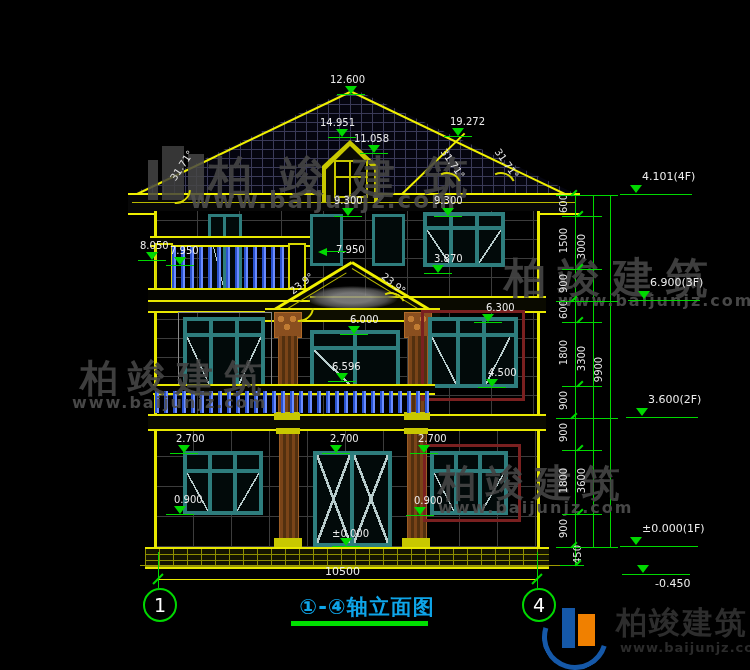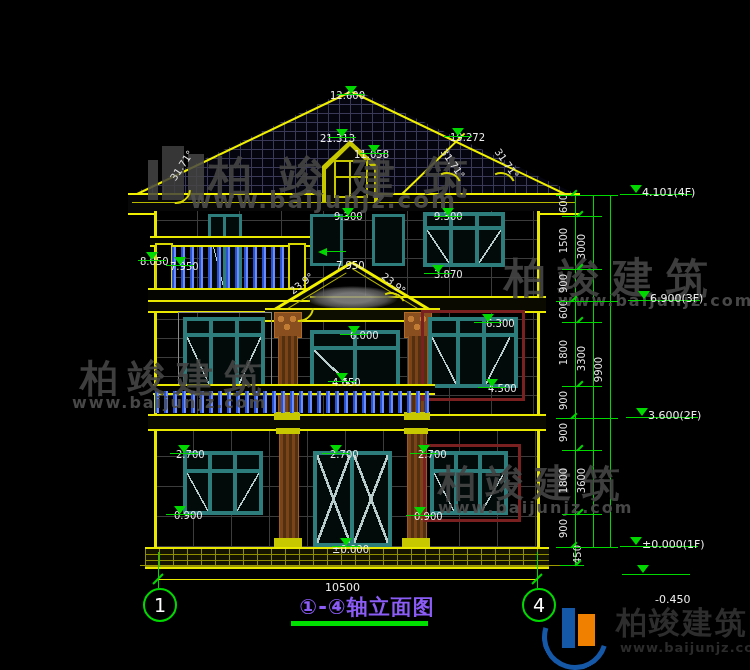--- a/index.html
+++ b/index.html
@@ -45,41 +45,41 @@
   
   .cap2{position:absolute;width:26px;height:24px;background:#8a4f1f;
         background-image:radial-gradient(circle 3px at 6px 6px,#c27c33 0 3px,transparent 3px),
                          radial-gradient(circle 3px at 18px 6px,#c27c33 0 3px,transparent 3px),
                          radial-gradient(circle 3px at 12px 14px,#c27c33 0 3px,transparent 3px);
         border:1px solid #b06a28;}
   .shaft{position:absolute;background-image:repeating-linear-gradient(90deg,#7a4418 0 3px,#53300f 3px 6px);
          border-left:1px solid #9a5c26;border-right:1px solid #9a5c26;}
   .colbase{position:absolute;background:#c8c800;}
   
-  .dimlabel{position:absolute;color:#ececec;font-size:10px;white-space:nowrap;line-height:11px;margin-top:16px;}
+  .dimlabel{position:absolute;color:#ececec;font-size:10px;white-space:nowrap;line-height:11px;}
   .tri{position:absolute;width:0;height:0;border-left:6px solid transparent;border-right:6px solid transparent;border-top:8px solid #00d800;}
   .ltri{position:absolute;width:0;height:0;border-top:4px solid transparent;border-bottom:4px solid transparent;border-right:9px solid #00d800;}
   .mline{position:absolute;height:1px;background:#00d800;}
   .chainlabel{position:absolute;width:44px;text-align:center;color:#e0e0e0;font-size:10px;transform:rotate(-90deg);white-space:nowrap;}
   .anglabel{position:absolute;color:#e8e8e8;font-size:10px;white-space:nowrap;}
   .arc{position:absolute;width:26px;height:26px;border:2px solid #d8d800;border-color:transparent transparent #d8d800 transparent;border-radius:50%;}
   
   .wmbrand{position:absolute;color:#454545;font-weight:bold;white-space:nowrap;opacity:.9;}
   .wmurl{position:absolute;color:#4f4f4f;font-weight:bold;white-space:nowrap;opacity:.9;letter-spacing:2px;}
   .wmicon{position:absolute;opacity:.85;}
   .wmicon .b1{position:absolute;left:0;top:14px;width:10px;height:40px;background:#464646;}
   .wmicon .b2{position:absolute;left:14px;top:0;width:22px;height:54px;background:#404040;}
   .wmicon .b3{position:absolute;left:40px;top:8px;width:16px;height:46px;background:#464646;}
   
   .ornament{position:absolute;left:306px;top:286px;width:92px;height:24px;border-radius:50%;
             background:radial-gradient(ellipse at center,#8a8a8a 0 30%,#555 55%,transparent 72%);opacity:.85;}
   
   .axisbubble{position:absolute;width:30px;height:30px;border:2px solid #00d800;border-radius:50%;
               color:#fff;font-size:19px;line-height:30px;text-align:center;}
-  .title{position:absolute;left:282px;top:593px;width:170px;color:#8b5cf6;font-size:21px;font-weight:bold;
+  .title{position:absolute;left:282px;top:593px;width:170px;color:#0ea5e9;font-size:21px;font-weight:bold;
          letter-spacing:1px;text-align:center;white-space:nowrap;}
   .underbar{position:absolute;left:291px;top:621px;width:137px;height:5px;background:#00e000;}
   
   .logo-swoosh{position:absolute;width:56px;height:56px;border:5px solid #1558a8;border-radius:50%;
                border-color:transparent transparent #1558a8 #1558a8;transform:rotate(-28deg);}
   .logo-b1{position:absolute;width:13px;height:40px;background:#1558a8;}
   .logo-b2{position:absolute;width:17px;height:32px;background:#f08000;}
   .logo-brand{position:absolute;color:#2d2d2d;font-size:31px;font-weight:bold;letter-spacing:2px;}
   .logo-url{position:absolute;color:#2b2b2b;font-size:13px;font-weight:bold;letter-spacing:1px;}
 </style>
@@ -238,21 +238,21 @@
     <div class="logo-b1" style="left:22px;top:12px;"></div>
     <div class="logo-b2" style="left:38px;top:18px;"></div>
     <div class="logo-brand" style="left:76px;top:6px;">柏竣建筑</div>
     <div class="logo-url" style="left:80px;top:44px;">www.baijunjz.com</div>
   </div>
 
   <div id="ann">
       <div class="dimlabel" style="left: 330px; top: 74px;">12.600</div>
       <div class="tri" style="left: 345px; top: 86px;"></div>
       <div class="mline" style="left: 337px; top: 94px; width: 28px;"></div>
-      <div class="dimlabel" style="left: 320px; top: 117px;">21.313</div>
+      <div class="dimlabel" style="left: 320px; top: 117px;">14.951</div>
       <div class="tri" style="left: 336px; top: 129px;"></div>
       <div class="mline" style="left: 328px; top: 137px; width: 28px;"></div>
       <div class="dimlabel" style="left: 354px; top: 133px;">11.058</div>
       <div class="tri" style="left: 368px; top: 145px;"></div>
       <div class="mline" style="left: 360px; top: 153px; width: 28px;"></div>
       <div class="dimlabel" style="left: 450px; top: 116px;">19.272</div>
       <div class="tri" style="left: 452px; top: 128px;"></div>
       <div class="mline" style="left: 444px; top: 136px; width: 28px;"></div>
       <div class="dimlabel" style="left: 334px; top: 195px;">9.300</div>
       <div class="tri" style="left: 342px; top: 208px;"></div>
@@ -271,21 +271,21 @@
       <div class="mline" style="left: 324px; top: 251px; width: 22px;"></div>
       <div class="dimlabel" style="left: 434px; top: 253px;">3.870</div>
       <div class="tri" style="left: 432px; top: 265px;"></div>
       <div class="mline" style="left: 424px; top: 273px; width: 28px;"></div>
       <div class="dimlabel" style="left: 486px; top: 302px;">6.300</div>
       <div class="tri" style="left: 482px; top: 314px;"></div>
       <div class="mline" style="left: 474px; top: 322px; width: 28px;"></div>
       <div class="dimlabel" style="left: 350px; top: 314px; text-align: center;">6.000</div>
       <div class="tri" style="left: 348px; top: 326px;"></div>
       <div class="mline" style="left: 340px; top: 334px; width: 28px;"></div>
-      <div class="dimlabel" style="left: 332px; top: 361px;">4.650</div>
+      <div class="dimlabel" style="left: 332px; top: 361px;">6.596</div>
       <div class="tri" style="left: 336px; top: 373px;"></div>
       <div class="mline" style="left: 328px; top: 381px; width: 28px;"></div>
       <div class="dimlabel" style="left: 488px; top: 367px;">4.500</div>
       <div class="tri" style="left: 486px; top: 379px;"></div>
       <div class="mline" style="left: 478px; top: 387px; width: 28px;"></div>
       <div class="dimlabel" style="left: 176px; top: 433px;">2.700</div>
       <div class="tri" style="left: 178px; top: 445px;"></div>
       <div class="mline" style="left: 170px; top: 453px; width: 28px;"></div>
       <div class="dimlabel" style="left: 330px; top: 433px;">2.700</div>
       <div class="tri" style="left: 330px; top: 445px;"></div>

